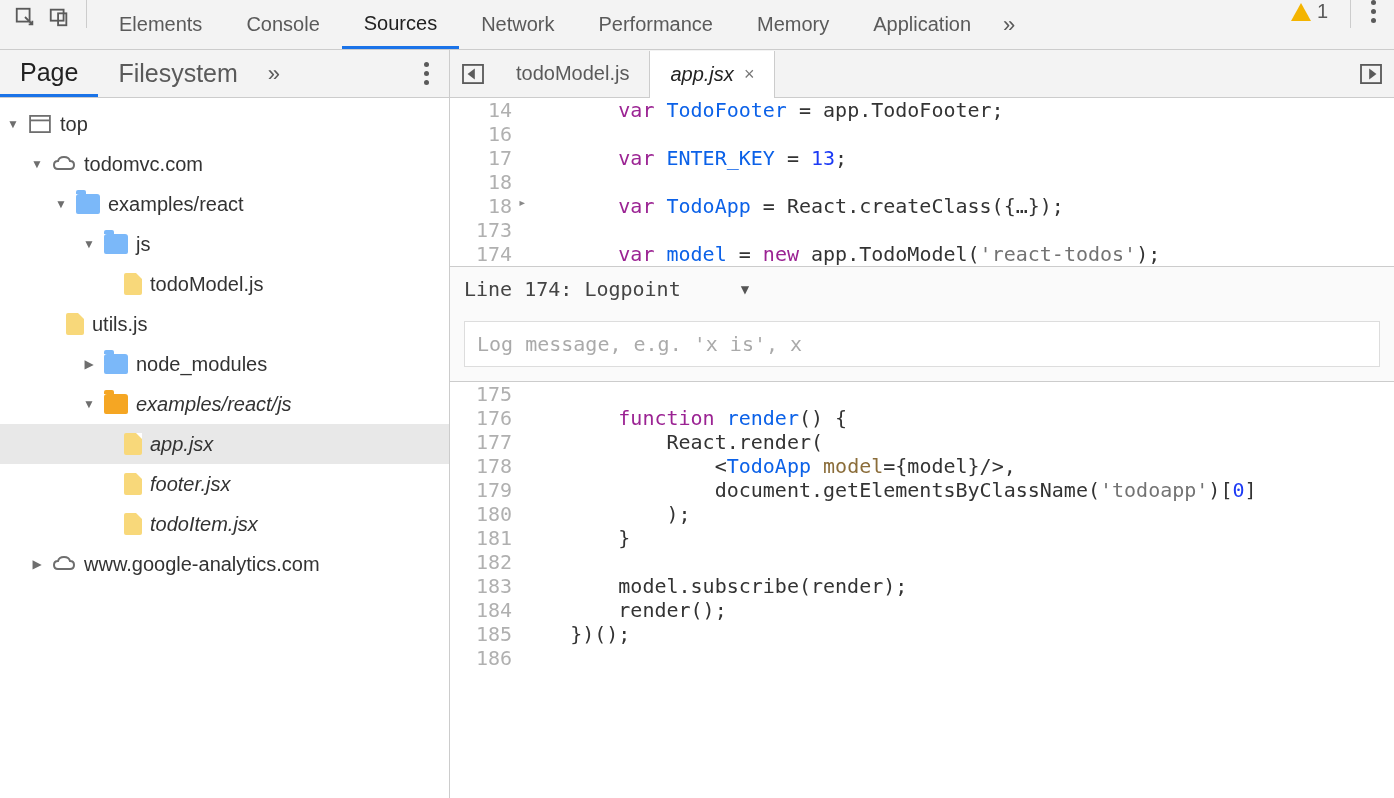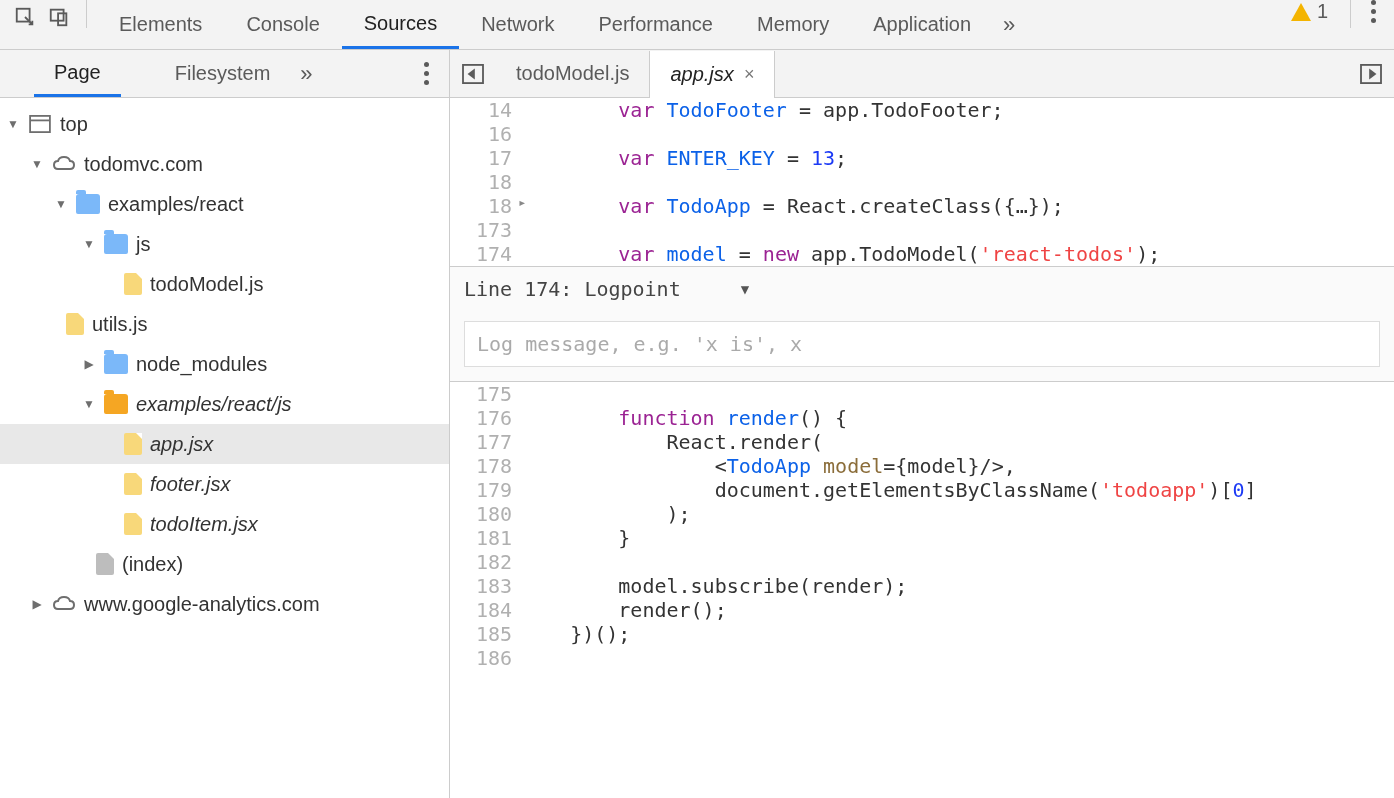--- a/index.html
+++ b/index.html
@@ -62,27 +62,26 @@
 }
 .sidebar-tabs {
   display: flex;
   align-items: center;
   height: 48px;
   border-bottom: 1px solid #ccc;
   background: #f3f3f3;
 }
 .sidebar-tab {
   padding: 0 20px;
-  font-size: 20px;
+  font-size: 25px;
   color: #5a5a5a;
   height: 100%;
   display: flex;
   align-items: center;
   cursor: pointer;
-  margin-left: 34px;
 }
 .sidebar-tab.active { color:#222; border-bottom: 3px solid #1a73e8; }
 .sidebar-tabs .spacer { flex: 1; }
 
 .tree { padding-top: 6px; font-size: 20px; color:#333; overflow:auto; }
 .tree-row {
   display: flex;
   align-items: center;
   height: 40px;
   gap: 8px;
@@ -133,21 +132,21 @@
   color: #b0b0b0;
   user-select:none;
   background:#fff;
   flex-shrink:0;
 }
 .gutter.marker::after { content:"▸"; color:#888; position:absolute; margin-left: 6px; font-size:14px;}
 .code-content { white-space: pre; }
 
 .kw { color: #9b2393; }
 .def { color: #0b61e8; }
-.str { color: #ef4444; }
+.str { color: #737373; }
 .num { color: #1c3af5; }
 .attr { color: #8b6d3a; }
 .tag { color: #0b61e8; }
 
 .logpoint-box {
   border-top:1px solid #ccc;
   border-bottom:1px solid #ccc;
   background:#fafafa;
   padding: 10px 14px 14px 14px;
   margin-left: 0;
@@ -274,24 +273,20 @@
         <span>app.jsx</span>
       </div>
       <div class="tree-row italic" style="padding-left:124px">
         <span class="file-icon"></span>
         <span>footer.jsx</span>
       </div>
       <div class="tree-row italic" style="padding-left:124px">
         <span class="file-icon"></span>
         <span>todoItem.jsx</span>
       </div>
-      <div class="tree-row" style="padding-left:96px">
-        <span class="file-icon gray"></span>
-        <span>(index)</span>
-      </div>
       <div class="tree-row" style="padding-left:30px">
         <span class="tw">▶</span>
         <span class="cloud-icon">
           <svg width="24" height="18" viewBox="0 0 24 18" fill="none" stroke="#6e6e6e" stroke-width="2">
               <path d="M6 14 Q2 14 2 10 Q2 6 6 6 Q7 2 12 2 Q17 2 18 6 Q22 6 22 10 Q22 14 18 14 Z"></path>
             </svg>
         </span>
         <span>www.google-analytics.com</span>
       </div>
     </div>

